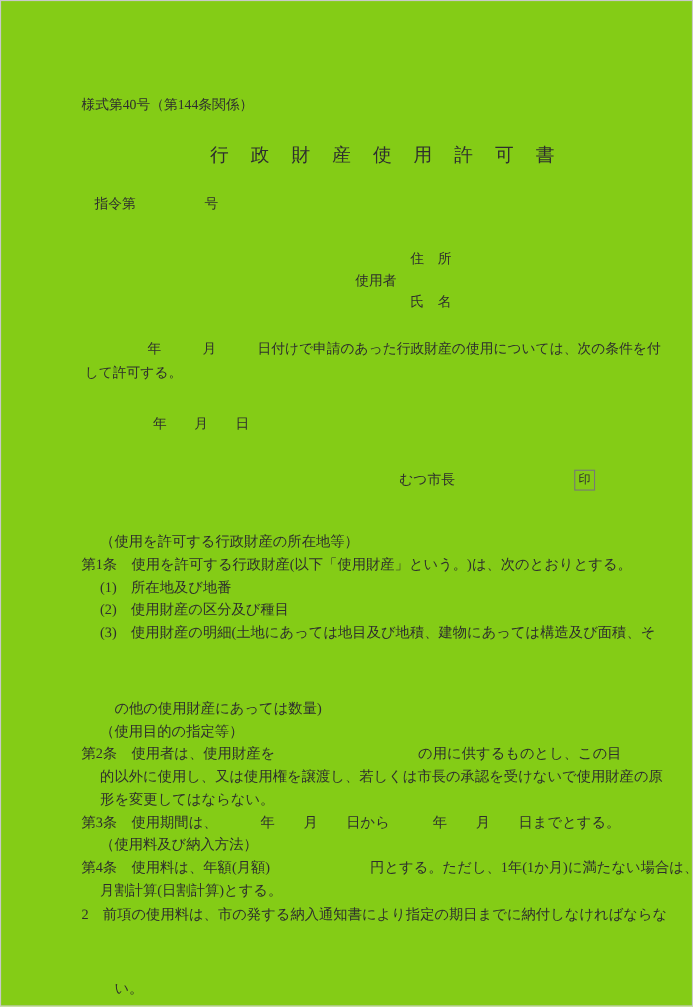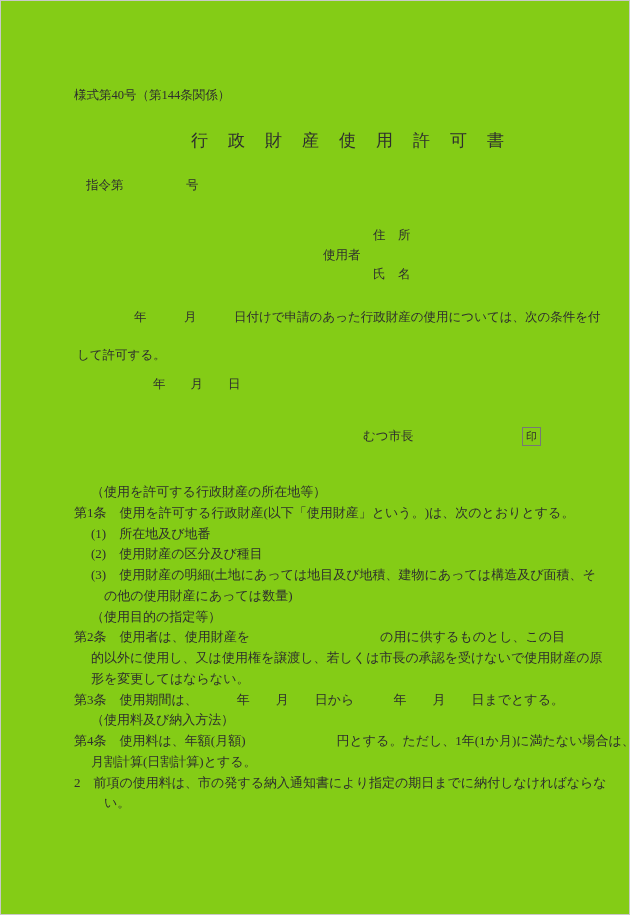--- a/index.html
+++ b/index.html
@@ -45,45 +45,45 @@
     width: 630px;
   }
   .bline {
     white-space: pre;
     height: 20.75px;
     line-height: 20.75px;
     font-size: 13px;
   }
   .ind0 { padding-left: 73px; }
   .ind1 { padding-left: 90px; }
-  .ind2 { padding-left: 103px; }
+  .ind2 { padding-left: 103px; margin-top: 48px; }
 </style>
 </head>
 <body>
 
 <div class="page">
 
   <div class="abs" style="left:73px; top:86px;">様式第40号（第144条関係）</div>
 
   <div class="abs doc-title" style="left:190px; top:131px;">行　政　財　産　使　用　許　可　書</div>
 
   <div class="abs" style="left:85px; top:176px;">指令第　　　　　号</div>
 
   <div>
     <div class="abs" style="left:372px; top:226px;">住　所</div>
     <div class="abs" style="left:322px; top:246px;">使用者</div>
     <div class="abs" style="left:372px; top:265px;">氏　名</div>
   </div>
 
   <div>
     <div class="abs" style="left:133px; top:308px;">年　　　月　　　日付けで申請のあった行政財産の使用については、次の条件を付</div>
-    <div class="abs" style="left:76px; top:346px;font-family:Liberation Serif, serif;">して許可する。</div>
+    <div class="abs" style="left:76px; top:330px;font-family:Liberation Serif, serif;">して許可する。</div>
   </div>
 
-  <div class="abs" style="left:152px; top:376px;font-family:Liberation Mono, monospace;">年　　月　　日</div>
+  <div class="abs" style="left:138px; top:376px;">年　　月　　日</div>
 
   <div class="abs" style="left:362px; top:427px;">むつ市長</div>
 
   <div class="seal-box" style="left:521px; top:426px;">印</div>
 
   <div class="body-block">
       <div class="bline ind1">（使用を許可する行政財産の所在地等）</div>
       <div class="bline ind0">第1条　使用を許可する行政財産(以下「使用財産」という。)は、次のとおりとする。</div>
       <div class="bline ind1">(1)　所在地及び地番</div>
       <div class="bline ind1">(2)　使用財産の区分及び種目</div>

